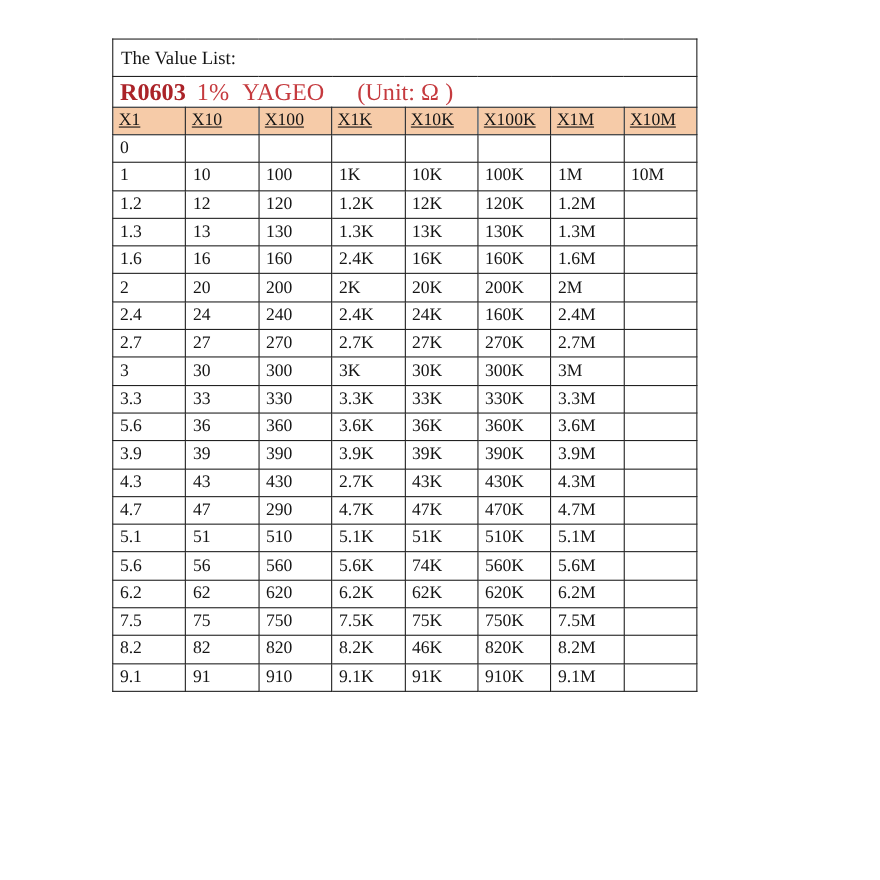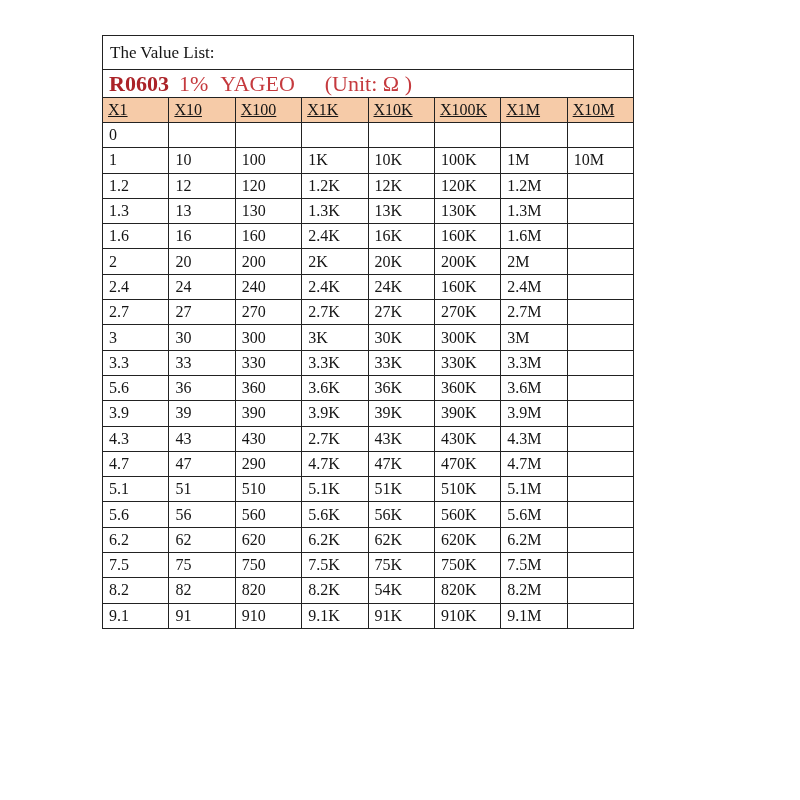--- a/index.html
+++ b/index.html
@@ -245,21 +245,21 @@
           <td>51K</td>
           <td>510K</td>
           <td>5.1M</td>
           <td></td>
         </tr>
         <tr class="data-row">
           <td>5.6</td>
           <td>56</td>
           <td>560</td>
           <td>5.6K</td>
-          <td>56K</td>
+          <td>74K</td>
           <td>560K</td>
           <td>5.6M</td>
           <td></td>
         </tr>
         <tr class="data-row">
           <td>6.2</td>
           <td>62</td>
           <td>620</td>
           <td>6.2K</td>
           <td>62K</td>
@@ -275,21 +275,21 @@
           <td>75K</td>
           <td>750K</td>
           <td>7.5M</td>
           <td></td>
         </tr>
         <tr class="data-row">
           <td>8.2</td>
           <td>82</td>
           <td>820</td>
           <td>8.2K</td>
-          <td>54K</td>
+          <td>46K</td>
           <td>820K</td>
           <td>8.2M</td>
           <td></td>
         </tr>
         <tr class="data-row">
           <td>9.1</td>
           <td>91</td>
           <td>910</td>
           <td>9.1K</td>
           <td>91K</td>

